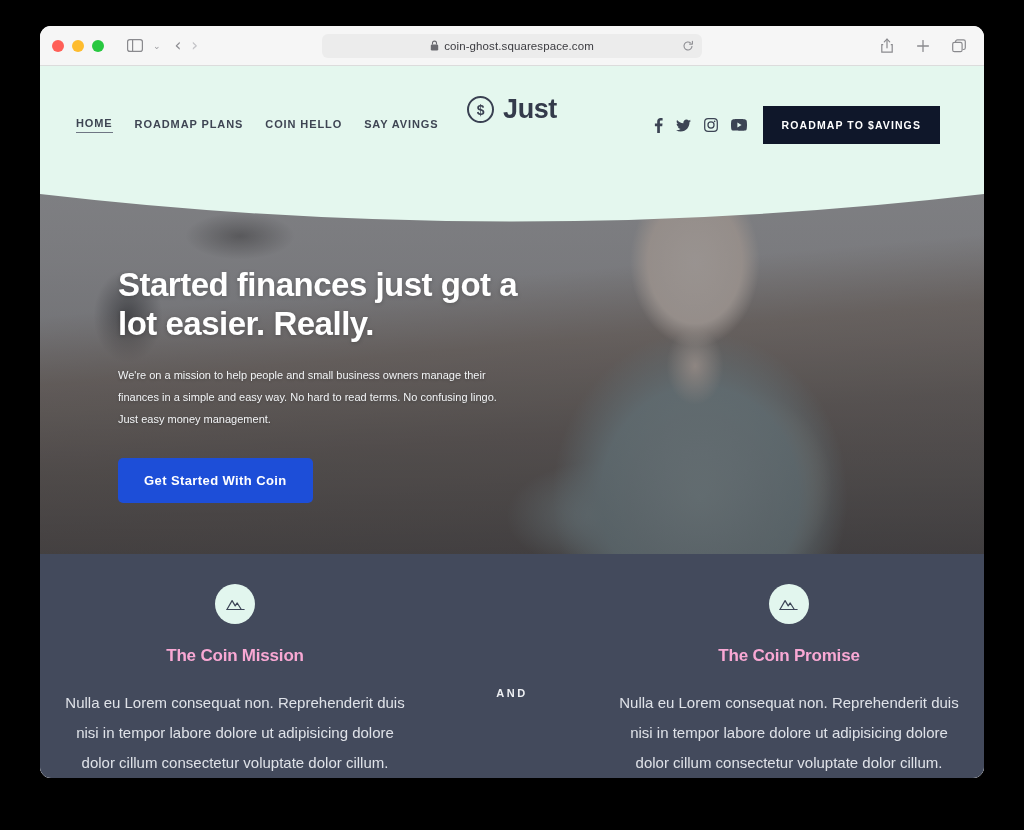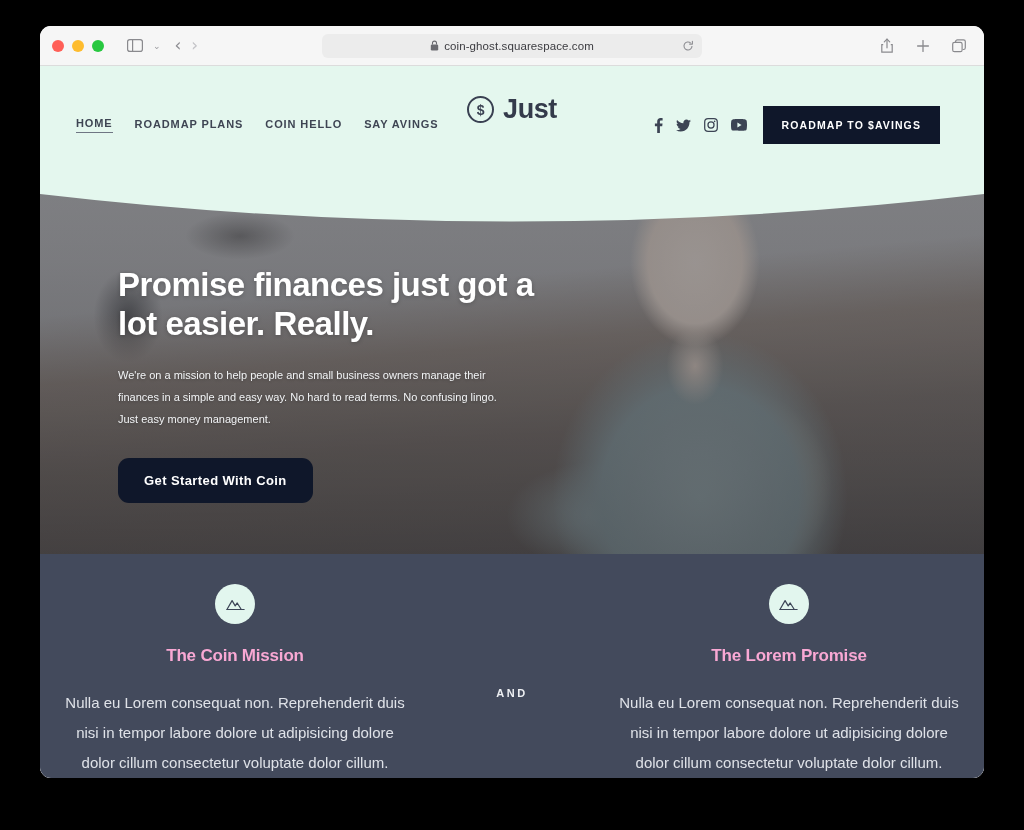--- a/index.html
+++ b/index.html
@@ -262,28 +262,28 @@
   .hero-sub {
     font-size: 11px;
     line-height: 2.0;
     color: #f2f4f6;
     width: 392px;
     margin-bottom: 28px;
     text-shadow: 0 1px 3px rgba(0,0,0,0.25);
   }
   .btn-hero {
     display: inline-block;
-    background: #0f172a;
+    background: #1d4ed8;
     color: #ffffff;
     font-size: 13px;
     font-weight: bold;
     letter-spacing: 0.4px;
     padding: 15px 26px;
     border: none;
-    border-radius: 11px;
+    border-radius: 5px;
     cursor: pointer;
     font-family: "Liberation Sans", sans-serif;
   }
 
   
   .dark-section {
     position: absolute;
     left: 0;
     top: 488px;
     width: 944px;
@@ -448,21 +448,21 @@
           </div>
         </div>
 
         <div class="brand">
           <span class="brand-mark">$</span>
           <span class="brand-name">Just</span>
         </div>
       </div>
 
       <div class="hero-content">
-        <h1 class="hero-title">Promise finances just got a lot easier. Really.</h1>
+        <h1 class="hero-title">Started finances just got a lot easier. Really.</h1>
         <p class="hero-sub">We're on a mission to help people and small business owners manage their finances in a simple and easy way. No hard to read terms. No confusing lingo. Just easy money management.</p>
         <button class="btn-hero">Get Started With Coin</button>
       </div>
 
       <div class="dark-section">
 
         <div class="value-col">
           <div class="value-icon">
             <svg width="19" height="14" viewBox="0 0 20 14" fill="none" stroke="#3b4456" stroke-width="1.25" stroke-linejoin="round">
               <path d="M1 12.8 6.4 3.4l3.3 5.6 2.1-3.1 4.3 6.9z"></path>
@@ -475,21 +475,21 @@
 
         <div class="and-divider">AND</div>
 
         <div class="value-col">
           <div class="value-icon">
             <svg width="19" height="14" viewBox="0 0 20 14" fill="none" stroke="#3b4456" stroke-width="1.25" stroke-linejoin="round">
               <path d="M1 12.8 6.4 3.4l3.3 5.6 2.1-3.1 4.3 6.9z"></path>
               <path d="M1 12.8h18.1" stroke-linecap="round"></path>
             </svg>
           </div>
-          <h2 class="value-title">The Lorem Promise</h2>
+          <h2 class="value-title">The Coin Promise</h2>
           <p class="value-body">Nulla eu Lorem consequat non. Reprehenderit duis nisi in tempor labore dolore ut adipisicing dolore dolor cillum consectetur voluptate dolor cillum.</p>
         </div>
 
       </div>
 
     </div>
   </div>
 </div>
 
 </body></html>

